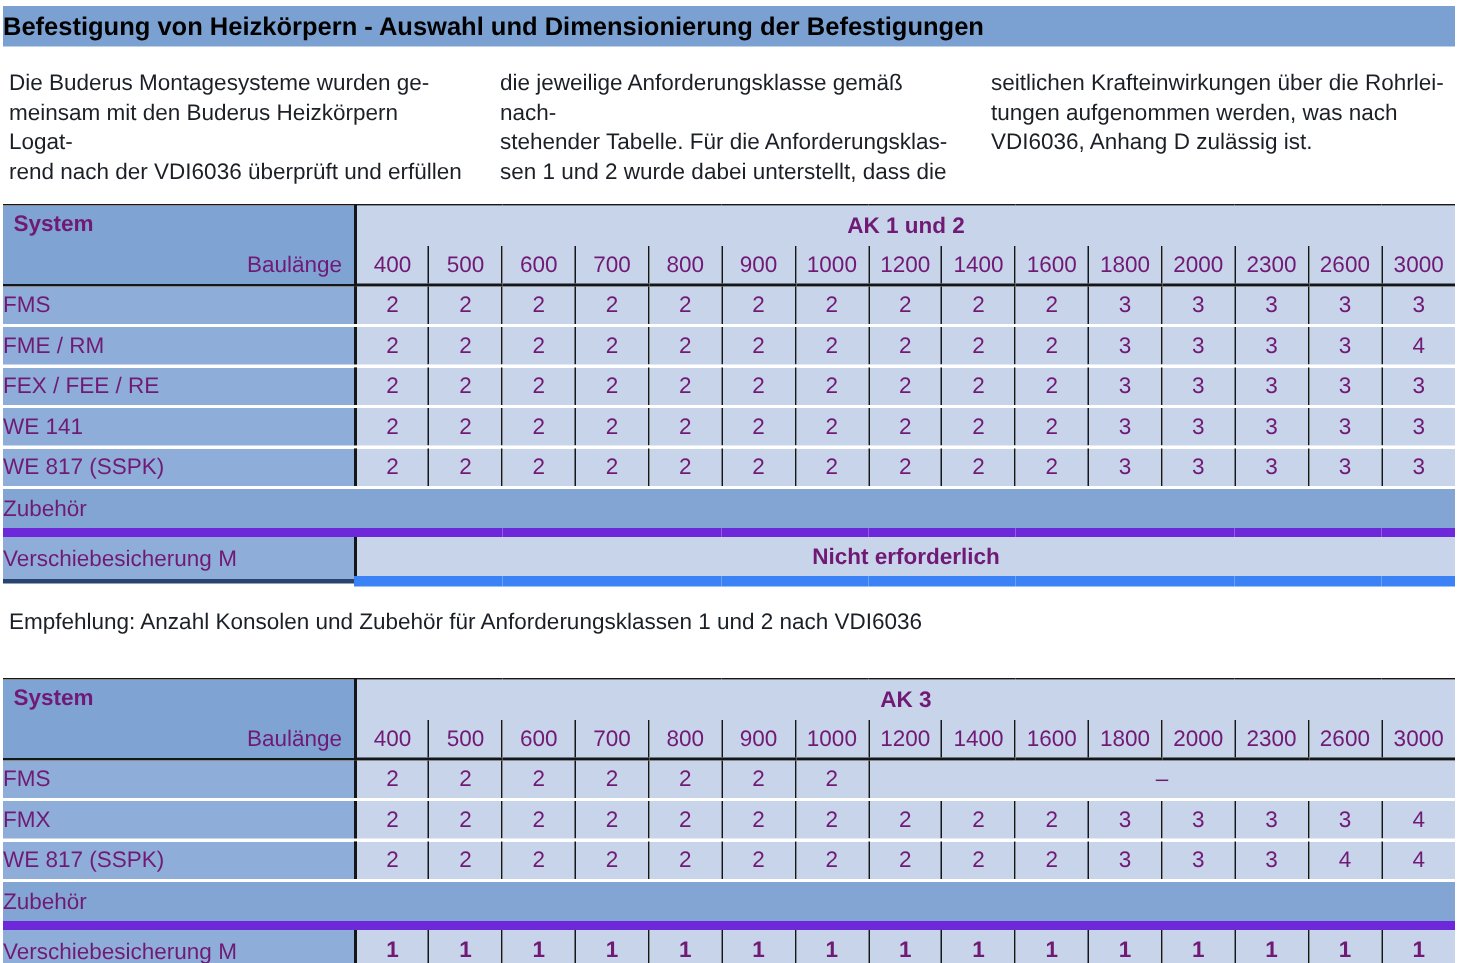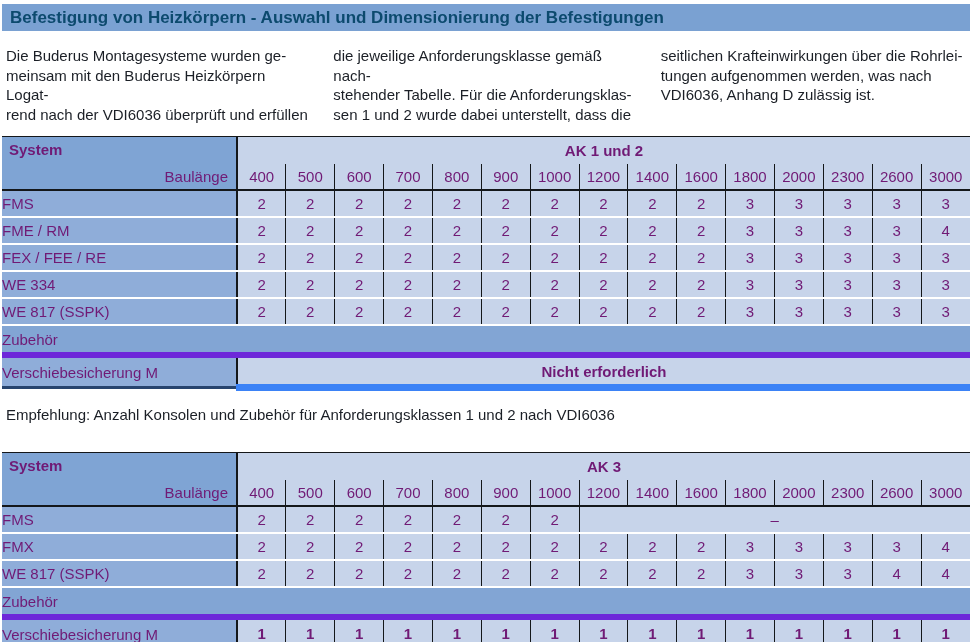--- a/index.html
+++ b/index.html
@@ -14,24 +14,23 @@
     height: 642px;
     overflow: hidden;
     background: #ffffff;
   }
   
   .title-bar {
     margin: 4px 2px 8px 2px;
     height: 27px;
     line-height: 27px;
     background: #7aa1d2;
-    color: #0c4a6e;
+    color: #000000;
     font-size: 17px;
     font-weight: bold;
-    padding-left: 8px;
   }
   
   .intro {
     display: flex;
     gap: 24px;
     margin: 15px 8px 0 6px;
   }
   .intro p {
     flex: 1 1 0;
     margin: 0;
@@ -231,21 +230,21 @@
           <td class="num">2</td>
           <td class="num">2</td>
           <td class="num">2</td>
           <td class="num">3</td>
           <td class="num">3</td>
           <td class="num">3</td>
           <td class="num">3</td>
           <td class="num">3</td>
         </tr>
         <tr>
-          <td class="lbl">WE 334</td>
+          <td class="lbl">WE 141</td>
           <td class="num">2</td>
           <td class="num">2</td>
           <td class="num">2</td>
           <td class="num">2</td>
           <td class="num">2</td>
           <td class="num">2</td>
           <td class="num">2</td>
           <td class="num">2</td>
           <td class="num">2</td>
           <td class="num">2</td>

